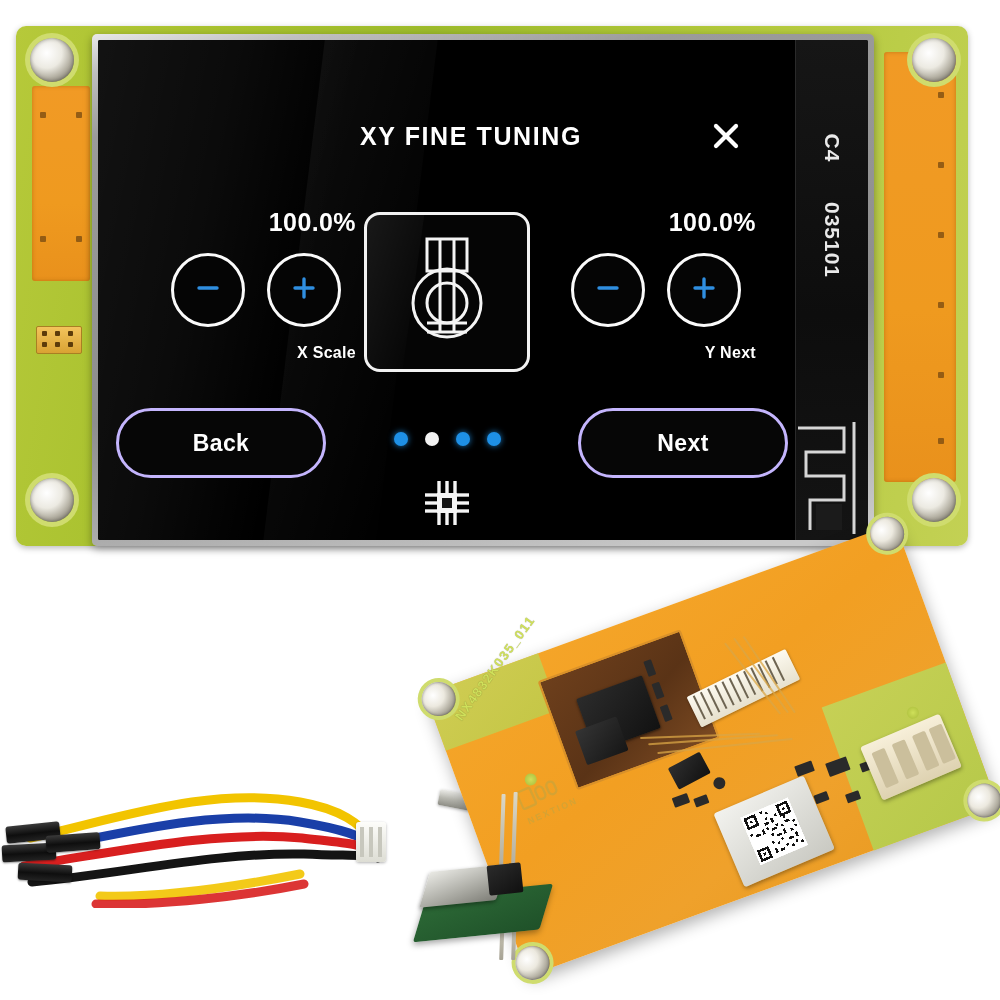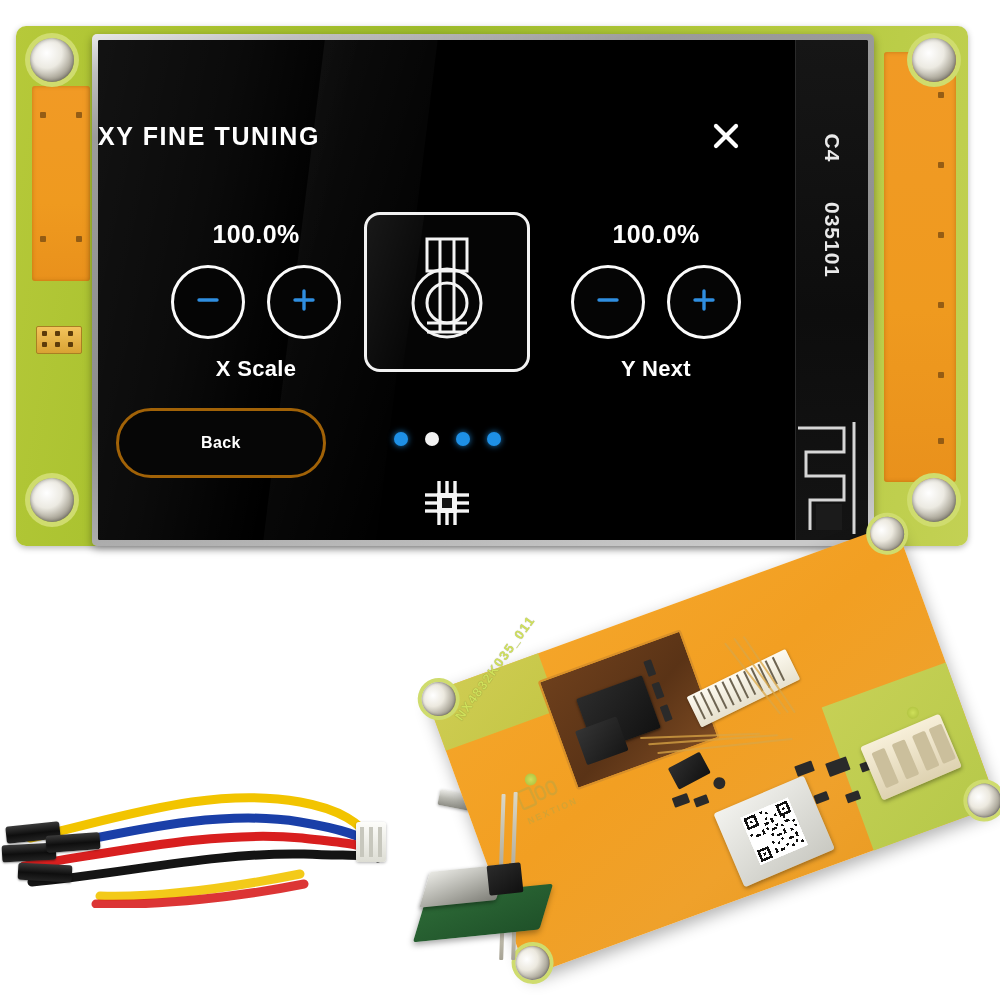--- a/index.html
+++ b/index.html
@@ -88,59 +88,59 @@
     background:linear-gradient(96deg,rgba(255,255,255,.085),rgba(255,255,255,.045) 45%,rgba(255,255,255,0) 72%);
     transform:rotate(6deg);pointer-events:none;
   }
   .glare2{
     position:absolute;left:28%;top:-10%;width:16%;height:125%;
     background:linear-gradient(100deg,rgba(255,255,255,.05),rgba(255,255,255,0));
     transform:rotate(7deg);pointer-events:none;
   }
 
   #ui-title{
-    position:absolute;left:0;right:0;top:82px;
-    color:#fff;font-size:25px;font-weight:700;letter-spacing:1.6px;
+    position:absolute;left:0;right:0;top:82px;text-align:center;
+    color:#fff;font-size:25px;font-weight:700;letter-spacing:1.6px;padding-left:48px;
   }
   #close-btn{
     position:absolute;right:48px;top:74px;width:44px;height:44px;
     display:flex;align-items:center;justify-content:center;cursor:pointer;
   }
   #close-btn svg{display:block;}
 
-  .scale-col{position:absolute;top:180px;width:200px;text-align:center;}
+  .scale-col{position:absolute;top:168px;width:200px;text-align:right;}
   .scale-col.left{left:58px;}
   .scale-col.right{right:40px;}
   .scale-value{color:#fff;font-size:25px;font-weight:600;letter-spacing:.4px;}
   .btn-row{display:flex;justify-content:center;gap:22px;margin-top:16px;}
   .round-btn{
     width:74px;height:74px;border-radius:50%;border:3px solid #fbfbfb;
     background:#050505;display:flex;align-items:center;justify-content:center;
     box-sizing:border-box;cursor:pointer;
   }
   .round-btn .sym{display:block;}
-  .scale-label{color:#fff;font-size:22px;font-weight:600;margin-top:17px;letter-spacing:.3px;}
+  .scale-label{color:#fff;font-size:16px;font-weight:600;margin-top:17px;letter-spacing:.3px;}
 
   
   #preview-tile{
     position:absolute;left:50%;top:172px;transform:translateX(-50%);
     width:166px;height:160px;border:3px solid #f2f2f2;border-radius:16px;
     background:#050505;display:flex;align-items:center;justify-content:center;
     box-sizing:border-box;overflow:hidden;
   }
   #preview-tile .tilt-glare{
     position:absolute;left:-20%;top:-20%;width:48%;height:150%;
     background:linear-gradient(100deg,rgba(255,255,255,.10),rgba(255,255,255,0));
     transform:rotate(8deg);
   }
 
   
   .pill-btn{
-    position:absolute;top:368px;width:210px;height:70px;border:3px solid #a16207;
-    border-radius:36px;background:#060606;color:#fff;font-size:16px;font-weight:700;
+    position:absolute;top:368px;width:210px;height:70px;border:3px solid #c4b5fd;
+    border-radius:36px;background:#060606;color:#fff;font-size:23px;font-weight:700;
     display:flex;align-items:center;justify-content:center;box-sizing:border-box;
     cursor:pointer;letter-spacing:.4px;
   }
   .pill-btn.back{left:18px;}
   .pill-btn.next{right:8px;}
 
   #dots{
     position:absolute;left:0;right:0;top:392px;display:flex;
     justify-content:center;align-items:center;gap:17px;
   }
@@ -389,20 +389,21 @@
                     <line x1="8" y1="17" x2="26" y2="17" stroke="#2f8ee0" stroke-width="3.4" stroke-linecap="round"></line>
                     <line x1="17" y1="8" x2="17" y2="26" stroke="#2f8ee0" stroke-width="3.4" stroke-linecap="round"></line>
                   </svg>
                 </span>
               </div>
             </div>
             <div class="scale-label">Y Next</div>
           </div>
 
           <div class="pill-btn back">Back</div>
+          <div class="pill-btn next">Next</div>
 
           <div id="dots">
               <span class="dot" style="background: rgb(30, 144, 230); box-shadow: rgba(30, 144, 230, 0.85) 0px 0px 6px;"></span>
               <span class="dot" style="background: rgb(242, 242, 242);"></span>
               <span class="dot" style="background: rgb(30, 144, 230); box-shadow: rgba(30, 144, 230, 0.85) 0px 0px 6px;"></span>
               <span class="dot" style="background: rgb(30, 144, 230); box-shadow: rgba(30, 144, 230, 0.85) 0px 0px 6px;"></span>
             </div>
 
           <div id="watermark">
             <span>

